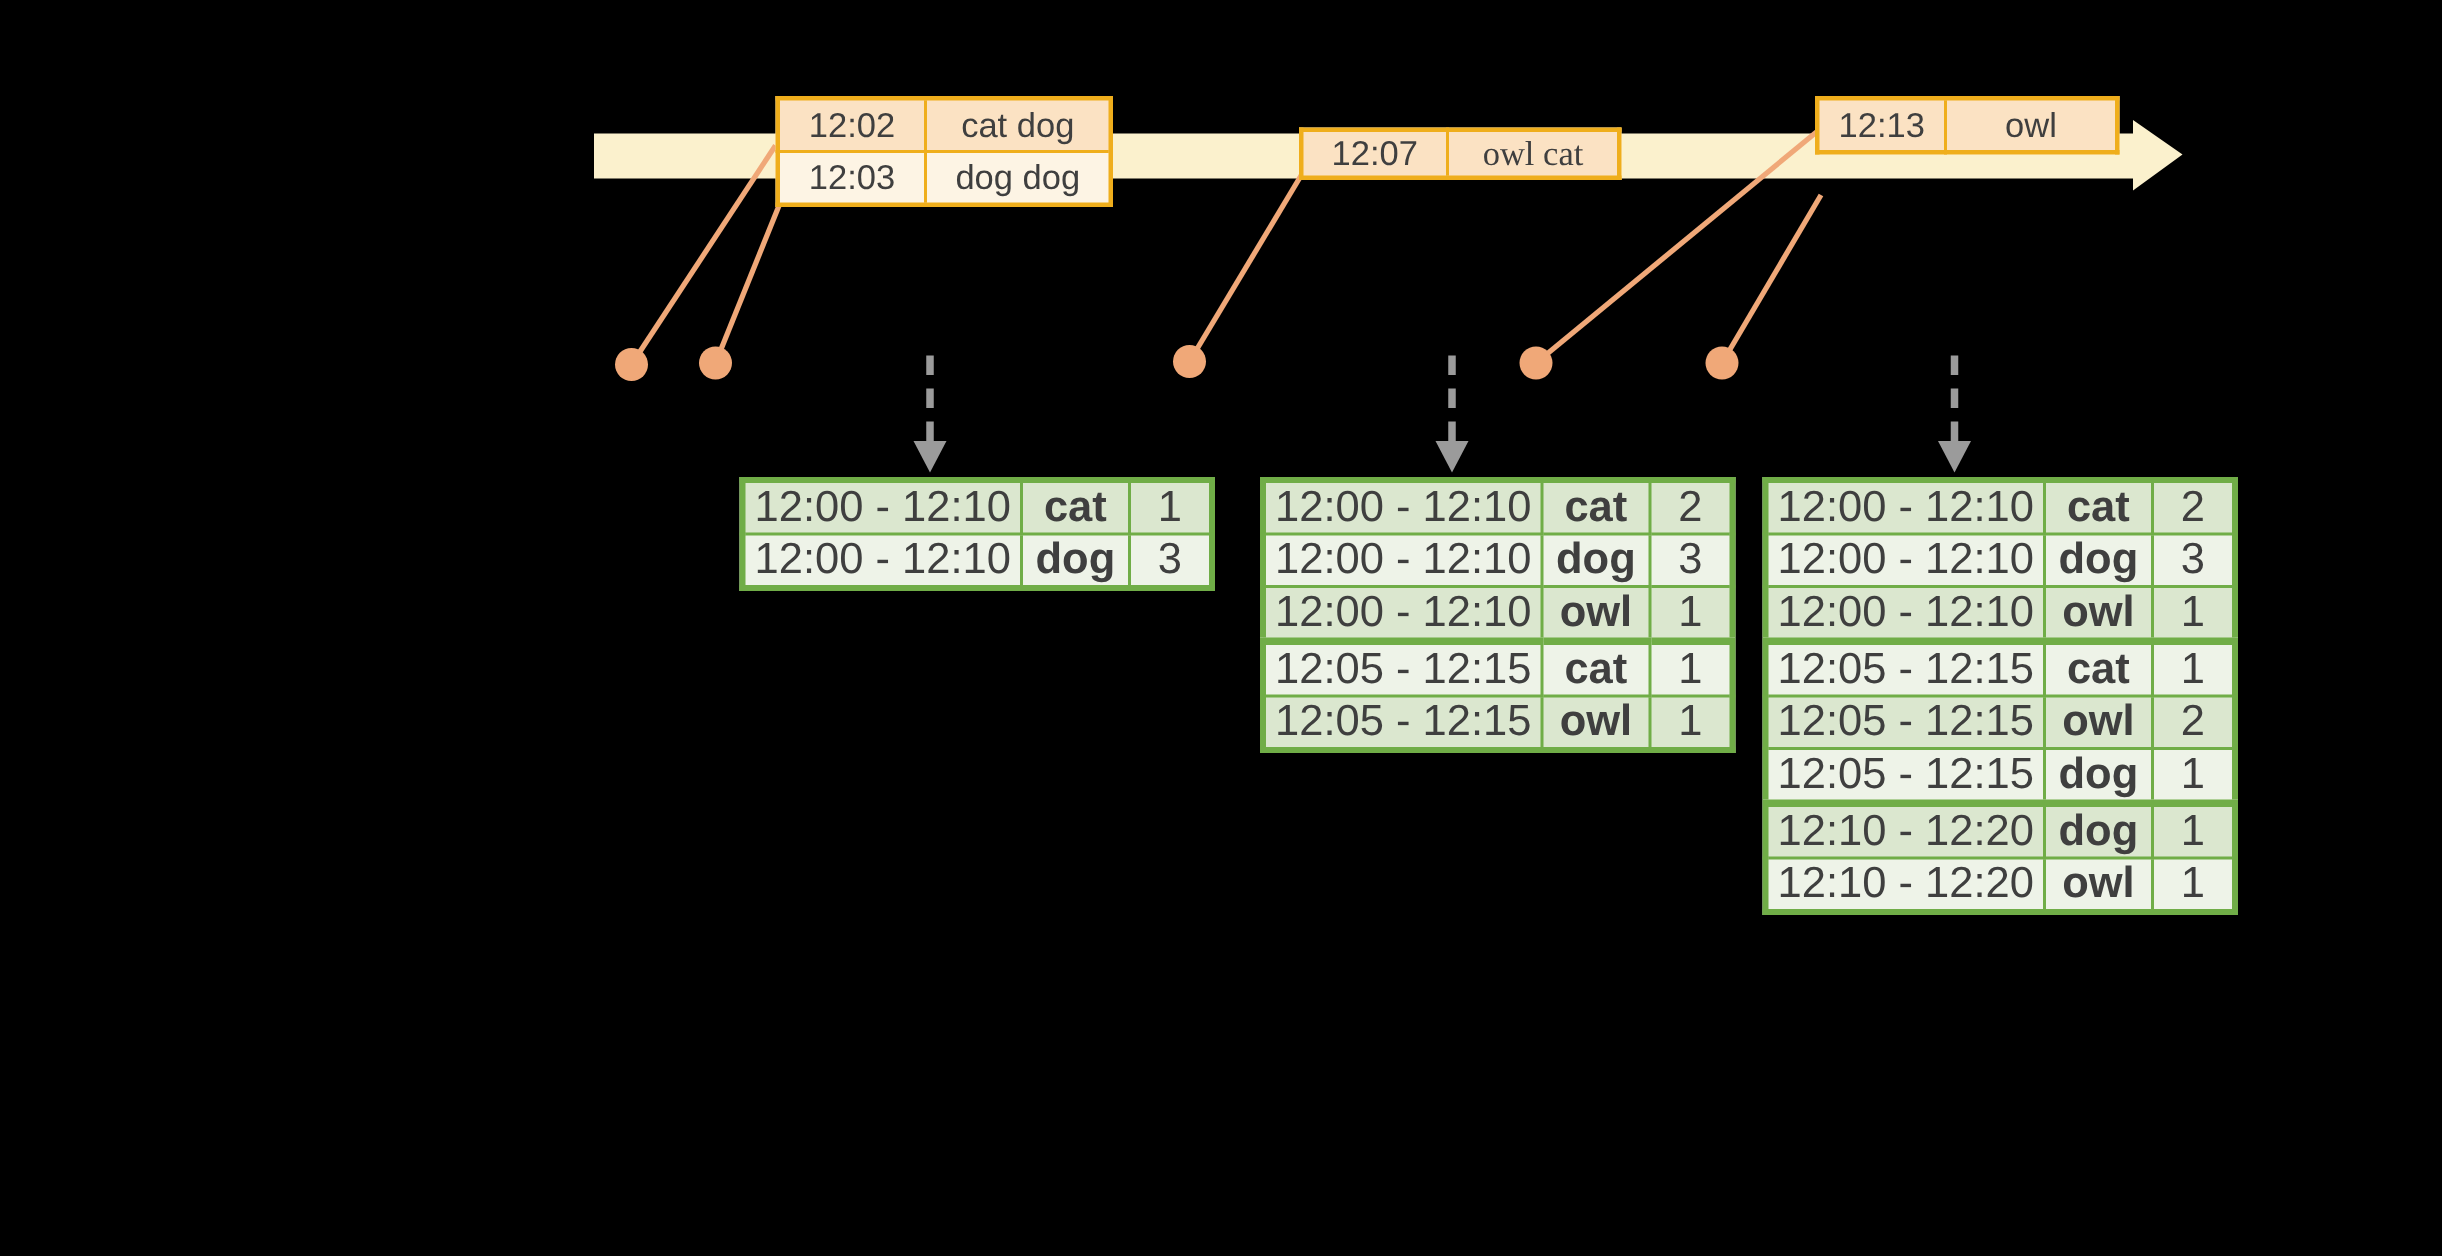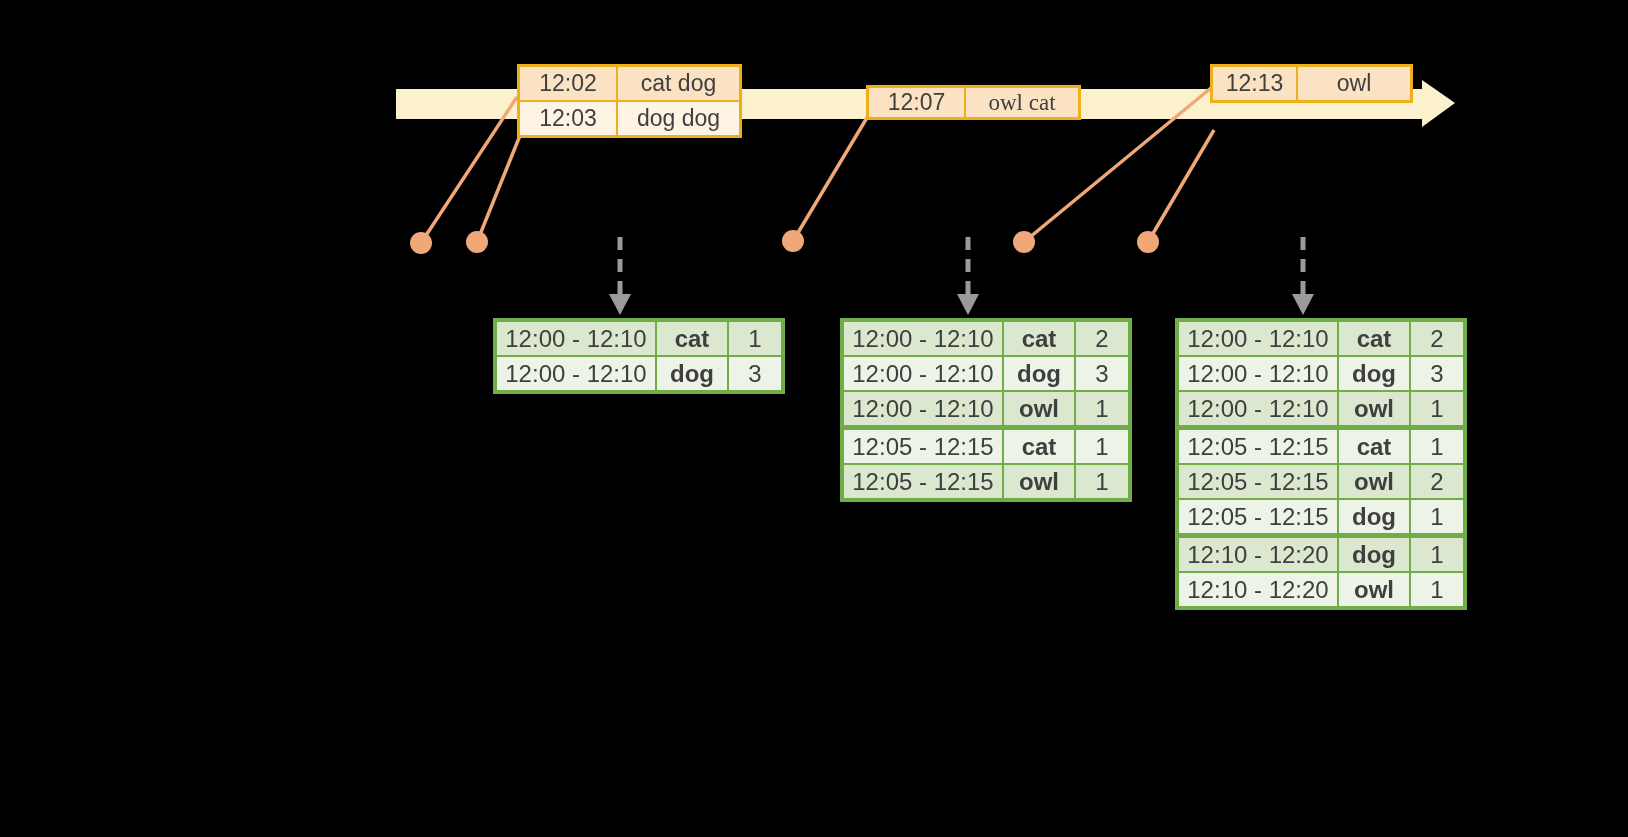--- a/index.html
+++ b/index.html
@@ -26,21 +26,21 @@
   #etable2{left:866px;top:85px;}
   #etable2 td.c-time{width:83px;} #etable2 td.c-words{width:100px;font-family:Liberation Serif, serif;}
   #etable2 td{height:29px;}
   #etable3{left:1210px;top:64px;}
   #etable3 td.c-time{width:71px;} #etable3 td.c-words{width:100px;}
 
   
   table.gtable{
     position:absolute;border-collapse:collapse;table-layout:fixed;
     border:4px solid #70ad47;background:#eef3e8;
-    font-size:24px;
+    font-size:29px;
   }
   table.gtable td{
     border:2px solid #70ad47;text-align:center;vertical-align:middle;
     height:33px;padding:0 6px;white-space:nowrap;
   }
   table.gtable tr:nth-child(odd) td{background:#dbe7cf;}
   table.gtable tr:nth-child(even) td{background:#eef3e8;}
   td.c-window{width:146px;} td.c-word{width:58px;font-weight:bold;} td.c-count{width:40px;}
   #gtable1{left:493px;top:318px;}
   #gtable2{left:840px;top:318px;}

